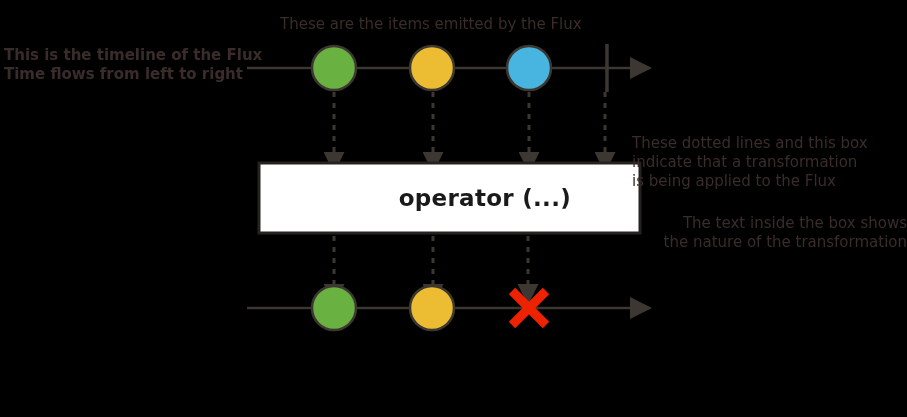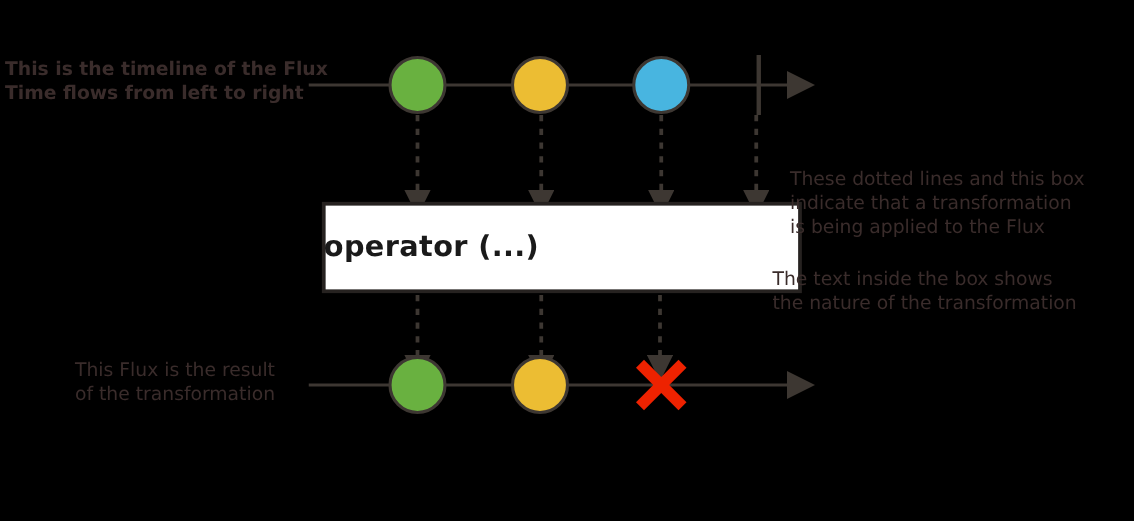--- a/index.html
+++ b/index.html
@@ -92,31 +92,30 @@
       <circle cx="334" cy="308" r="22" fill="#69b140" stroke="#3d3732" stroke-width="2.5"></circle>
       <circle cx="432" cy="308" r="22" fill="#ecbd33" stroke="#3d3732" stroke-width="2.5"></circle>
 
       <g>
         <line x1="512" y1="291" x2="546" y2="325" stroke="#ee2200" stroke-width="9" stroke-linecap="butt"></line>
         <line x1="546" y1="291" x2="512" y2="325" stroke="#ee2200" stroke-width="9" stroke-linecap="butt"></line>
       </g>
     </g>
   </svg>
 
-  <div class="op-label" style="left:259px; top:185px; width:312px; text-align:left;">operator (...)</div>
+  <div class="op-label" style="left:259px; top:185px; width:312px; text-align:right;">operator (...)</div>
 
   <div class="note center" style="left:4px; top:46px; width:230px;font-weight:bold;">This is the timeline of the Flux
 Time flows from left to right</div>
 
+  <div class="note center" style="left:280px; top:15px; width:300px;">These are the items emitted by the Flux</div>
 
 
   <div class="note left" style="left:632px; top:134px; width:253px;">These dotted lines and this box
 indicate that a transformation
 is being applied to the Flux</div>
 
-  <div class="note left" style="left:618px; top:214px; width:253px;">The text inside the box shows
+  <div class="note left" style="left:654px; top:214px; width:253px;text-align:right;">The text inside the box shows
 the nature of the transformation</div>
 
-  <div class="note center" style="left:50px; top:287px; width:180px;">This Flux is the result
-of the transformation</div>
 
 
 </div>
 
 </body></html>

